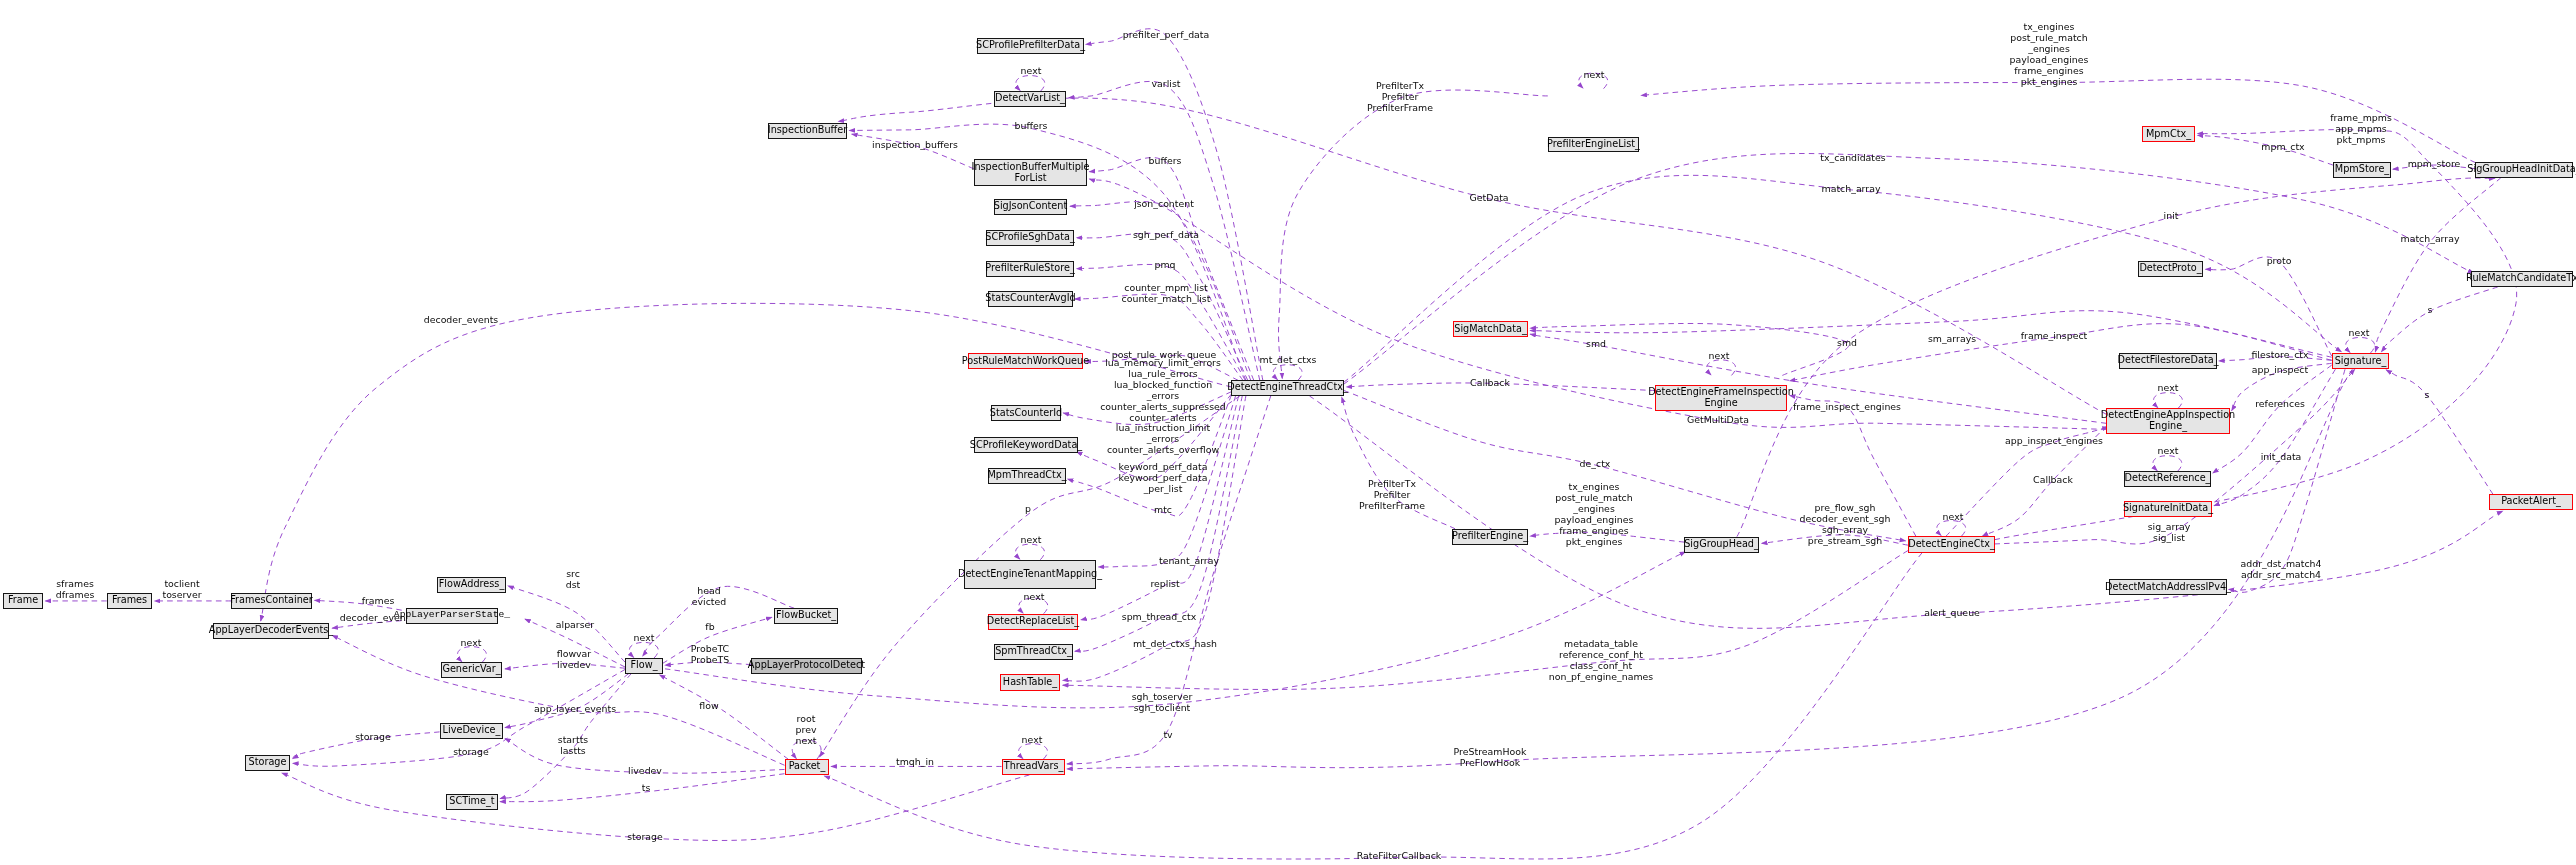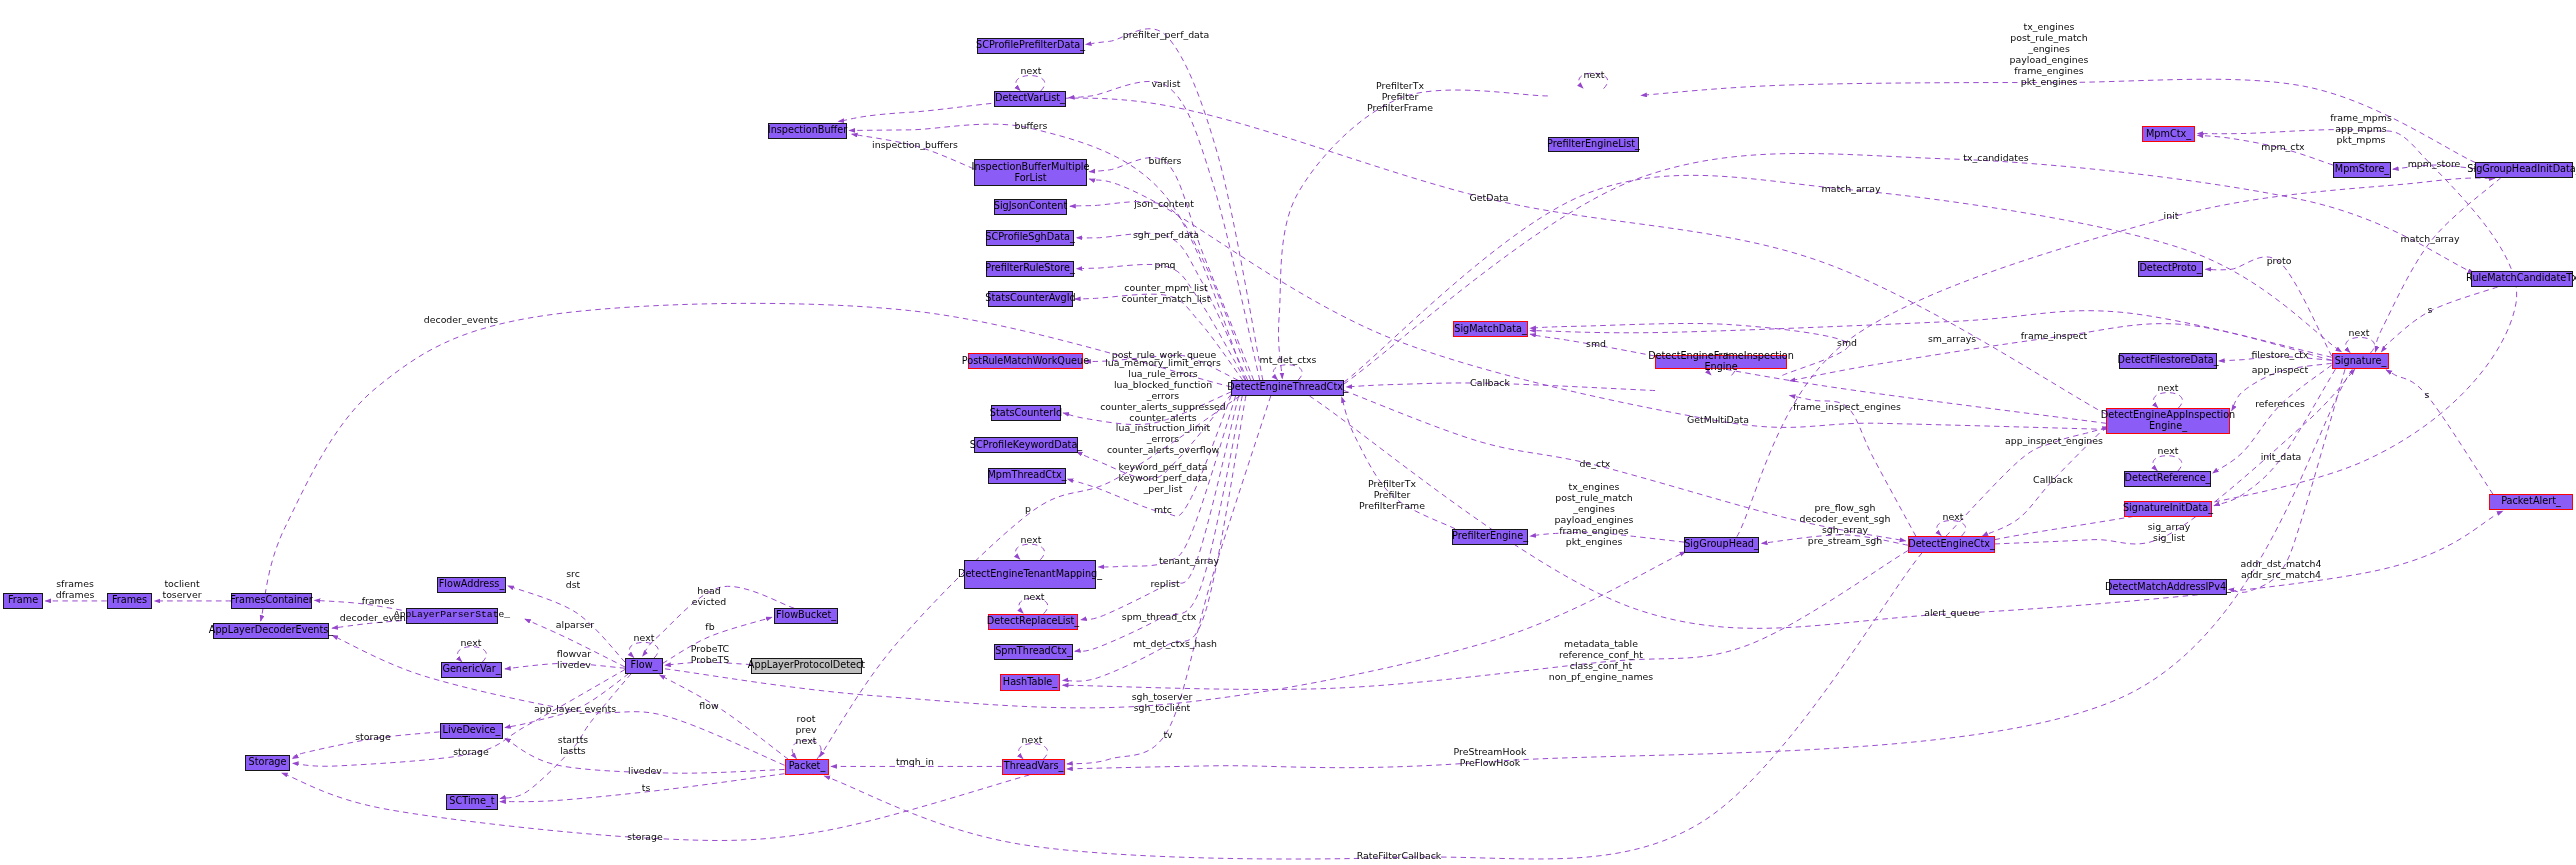--- a/index.html
+++ b/index.html
@@ -1,20 +1,20 @@
 <!DOCTYPE html>
 <html style="font-size:9.7px"><head>
 <meta charset="utf-8">
 <style>
   html,body{margin:0;padding:0;background:#fff;}
   #canvas{position:relative;width:2576px;height:866px;background:#fff;overflow:hidden;
           font-family:"DejaVu Sans",sans-serif;}
   #edge-svg{position:absolute;left:0;top:0;width:2576px;height:866px;}
   .node{position:absolute;display:flex;align-items:center;justify-content:center;
-        border:1px solid #161616;background:#8b5cf6;color:#000;
+        border:1px solid #161616;background:#e5e5e5;color:#000;
         font-size:9.7px;line-height:1.12;white-space:pre-line;text-align:center;
         box-sizing:border-box;cursor:pointer;z-index:3;}
   .node.red{border-color:#fb0207;}
   .node.gray{background:#bfbfbf;}
   .elabel{position:absolute;transform:translate(-50%,-50%);
           font-size:9.4px;line-height:1.16;color:#0c0c0c;white-space:pre;
           text-align:center;z-index:2;pointer-events:none;}
 </style>
 </head>
 <body>
@@ -149,21 +149,21 @@
       <div class="node" style="left: 991px; top: 405px; width: 70px; height: 16.4px;">StatsCounterId</div>
       <div class="node" style="left: 974px; top: 437px; width: 104px; height: 16.4px;">SCProfileKeywordData_</div>
       <div class="node" style="left: 988px; top: 468px; width: 78px; height: 15.8px;">MpmThreadCtx_</div>
       <div class="node" style="left: 964px; top: 560px; width: 132px; height: 29px;">DetectEngineTenantMapping_</div>
       <div class="node red" style="left: 988px; top: 614px; width: 90px; height: 15.8px;">DetectReplaceList_</div>
       <div class="node" style="left: 994px; top: 644px; width: 79px; height: 15.8px;">SpmThreadCtx_</div>
       <div class="node red" style="left: 1000px; top: 674px; width: 60px; height: 17px;">HashTable_</div>
       <div class="node" style="left: 1231px; top: 380px; width: 113px; height: 15.8px;">DetectEngineThreadCtx_</div>
       <div class="node" style="left: 1548px; top: 89px; width: 91px; height: 15px; margin-top: 48px;">PrefilterEngineList_</div>
       <div class="node red" style="left: 1453px; top: 321px; width: 75px; height: 16.4px;">SigMatchData_</div>
-      <div class="node red" style="left: 1655px; top: 355px; width: 132px; height: 14px;">DetectEngineFrameInspection
+      <div class="node red" style="left: 1655px; top: 385px; width: 132px; height: 26px;">DetectEngineFrameInspection
 Engine</div>
       <div class="node" style="left: 1452px; top: 529px; width: 76px; height: 15.8px;">PrefilterEngine_</div>
       <div class="node" style="left: 1684px; top: 537px; width: 75px; height: 15.8px;">SigGroupHead_</div>
       <div class="node red" style="left: 1908px; top: 536px; width: 87px; height: 17px;">DetectEngineCtx_</div>
       <div class="node red" style="left: 2142px; top: 126px; width: 53px; height: 16.4px;">MpmCtx_</div>
       <div class="node" style="left: 2333px; top: 162px; width: 58px; height: 15.8px;">MpmStore_</div>
       <div class="node" style="left: 2475px; top: 162px; width: 98px; height: 15.8px;">SigGroupHeadInitData_</div>
       <div class="node" style="left: 2138px; top: 261px; width: 65px; height: 15.8px;">DetectProto_</div>
       <div class="node" style="left: 2119px; top: 353px; width: 98px; height: 15.8px;">DetectFilestoreData_</div>
       <div class="node red" style="left: 2106px; top: 408px; width: 124px; height: 25.5px;">DetectEngineAppInspection
@@ -248,21 +248,21 @@
       <div class="elabel" style="left: 1166px; top: 84px;">varlist</div>
       <div class="elabel" style="left: 1031px; top: 71px;">next</div>
       <div class="elabel" style="left: 1166px; top: 35px;">prefilter_perf_data</div>
       <div class="elabel" style="left: 1288px; top: 360px;">mt_det_ctxs</div>
       <div class="elabel" style="left: 1400px; top: 97px;">PrefilterTx
 Prefilter
 PrefilterFrame</div>
       <div class="elabel" style="left: 1594px; top: 75px;">next</div>
       <div class="elabel" style="left: 1489px; top: 198px;">GetData</div>
       <div class="elabel" style="left: 1851px; top: 189px;">match_array</div>
-      <div class="elabel" style="left: 1996px; top: 158px;">tx_candidates</div>
+      <div class="elabel" style="left: 1853px; top: 158px;">tx_candidates</div>
       <div class="elabel" style="left: 2049px; top: 55px;">tx_engines
 post_rule_match
 _engines
 payload_engines
 frame_engines
 pkt_engines</div>
       <div class="elabel" style="left: 2361px; top: 129px;">frame_mpms
 app_mpms
 pkt_mpms</div>
       <div class="elabel" style="left: 2283px; top: 147px;">mpm_ctx</div>

